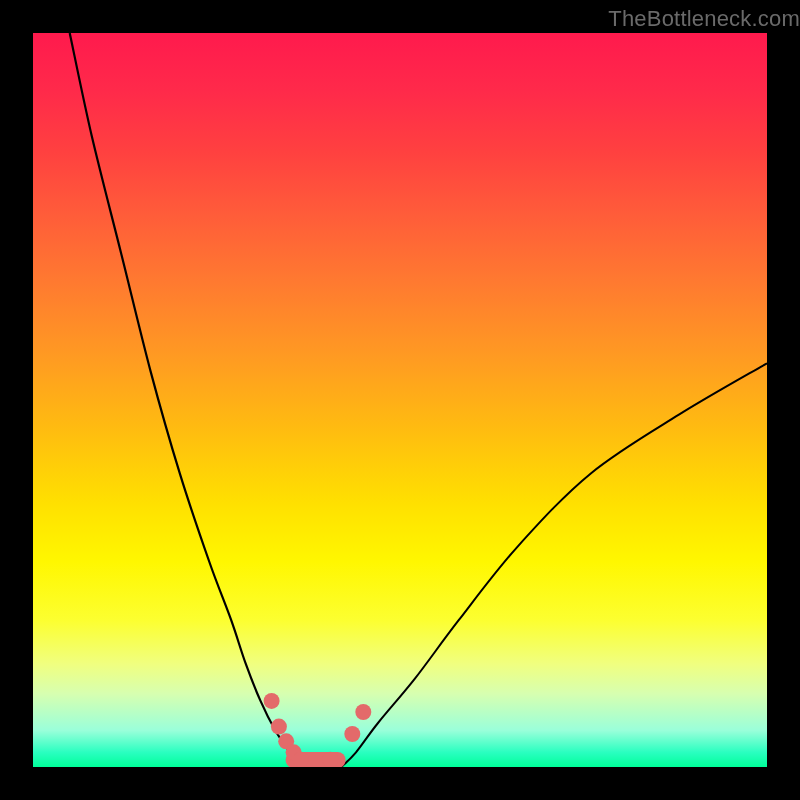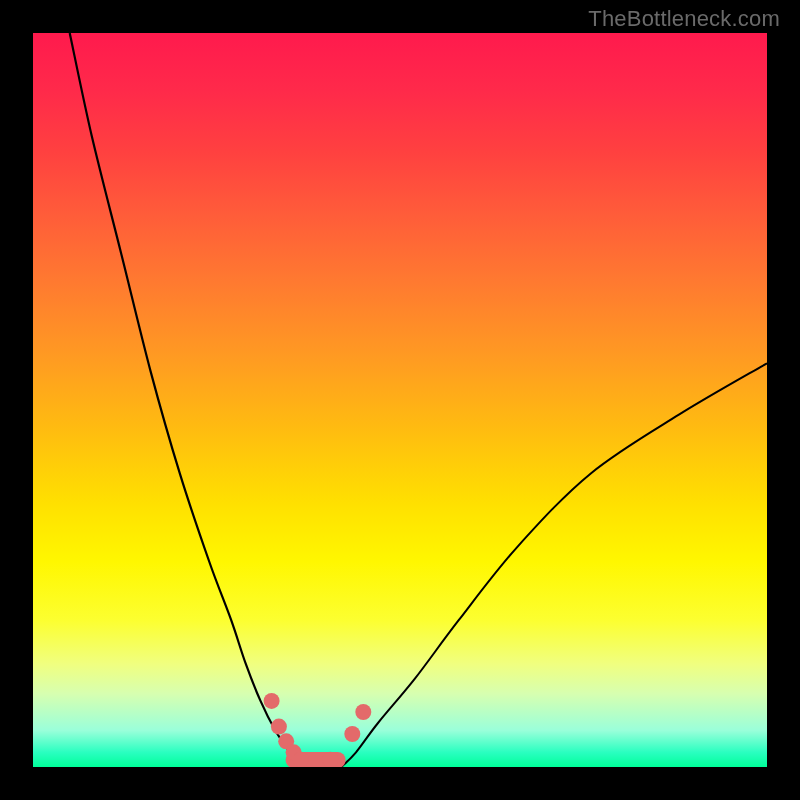--- a/index.html
+++ b/index.html
@@ -15,21 +15,21 @@
     position: absolute;
     top: 0;
     left: 0;
     width: 800px;
     height: 800px;
     background: #000;
   }
   .watermark {
     position: absolute;
     top: 6px;
-    right: 20px;
+    right: 0;
     color: #6a6a6a;
     font-size: 22px;
     font-weight: 400;
     letter-spacing: 0.2px;
     z-index: 50;
     user-select: none;
     margin-left: 40px;
   }
   .plot-area {
     position: absolute;

